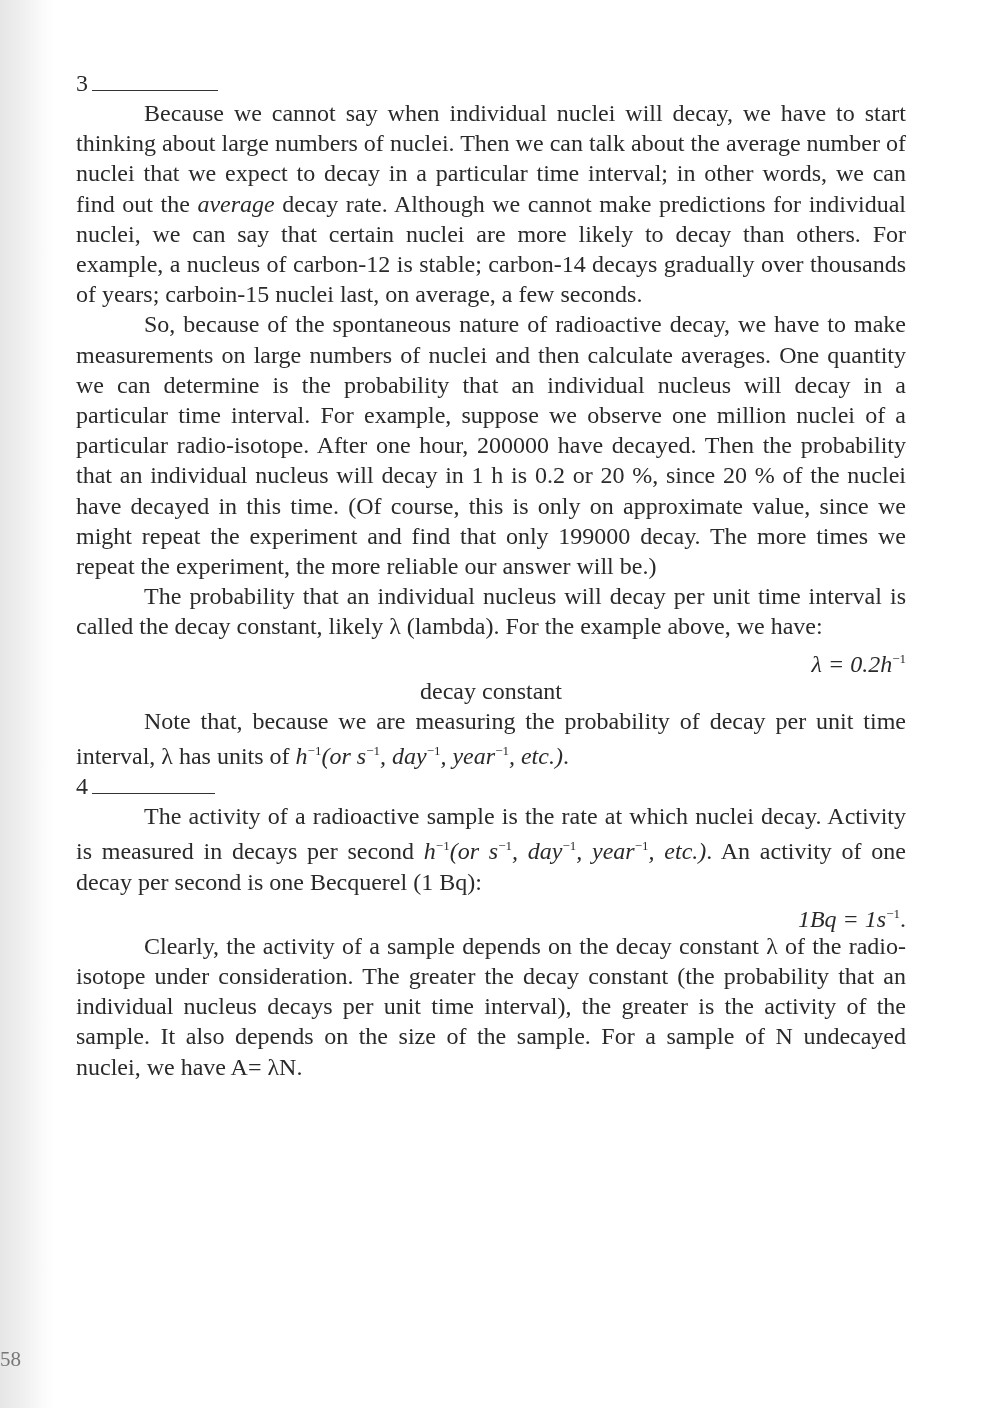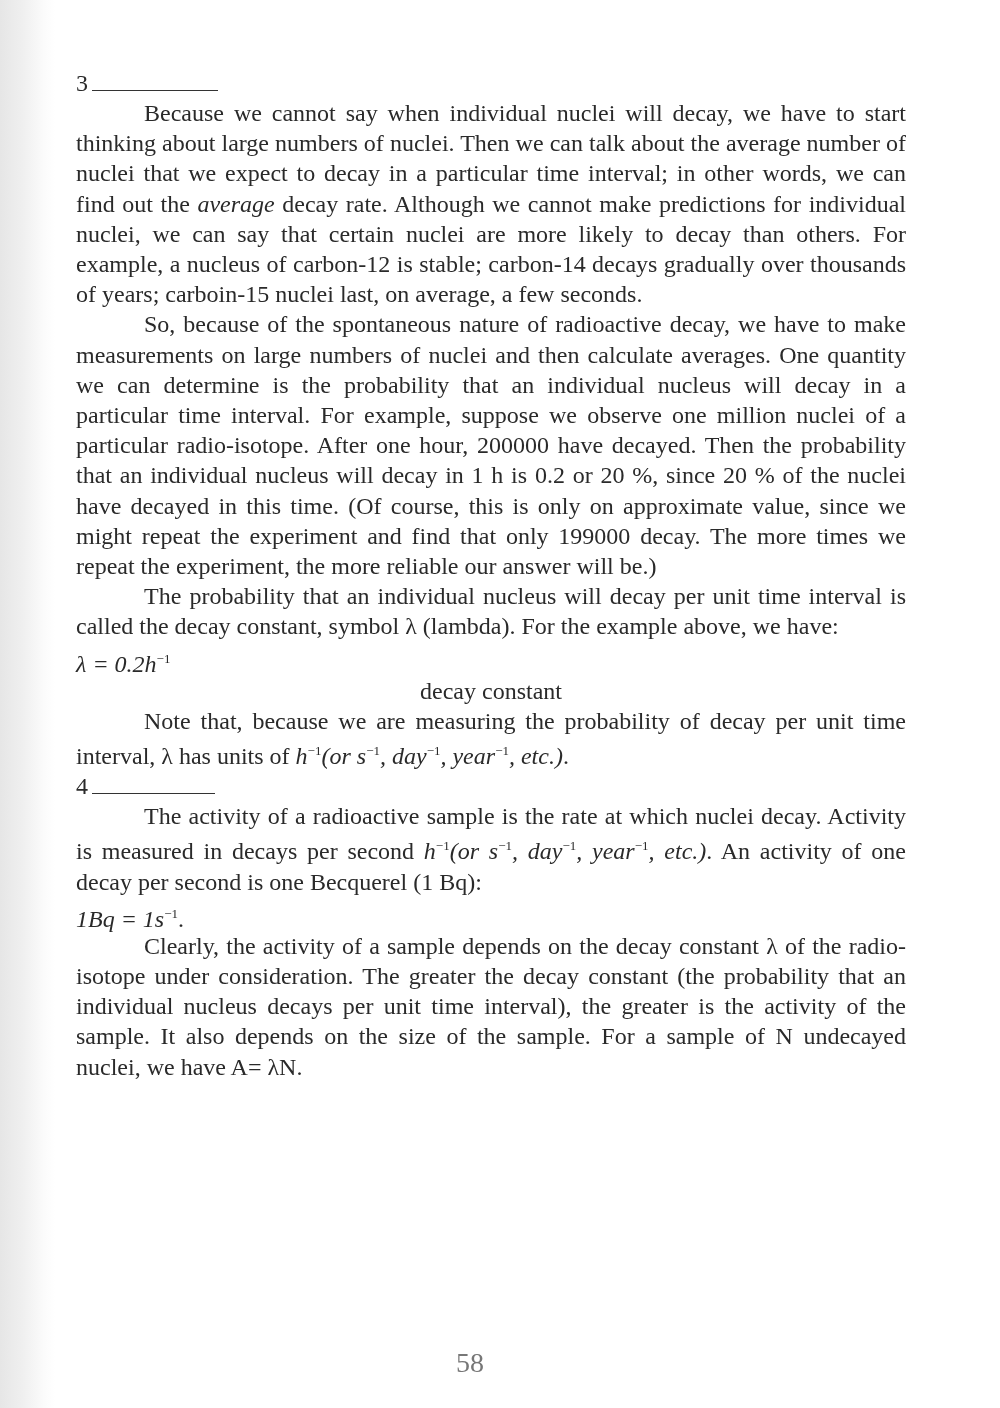--- a/index.html
+++ b/index.html
@@ -48,60 +48,60 @@
     .section-num .blank {
       display: inline-block;
       border-bottom: 1.5px solid #333;
       height: 22px;
       margin-left: 2px;
     }
     .blank-3 { width: 126px; }
     .blank-4 { width: 123px; }
     .formula {
       margin: 0;
-      text-align: left;
+      text-align: right;
       font-style: italic;
       height: 34px;
       line-height: 34px;
     }
     .formula sup, .units sup {
       font-size: 13px;
       vertical-align: 9px;
       font-style: normal;
     }
     .units { font-style: italic; font-family: Liberation Serif, serif; }
     .caption { margin: 0; text-align: center; }
     .page-number {
       position: absolute;
       top: 1347px;
       left: 0;
       width: 940px;
-      text-align: center;
-      font-size: 28px;
+      text-align: left;
+      font-size: 21px;
       color: #777;
     }
   </style>
 </head>
 <body>
 
 <div class="left-shade"></div>
 
 <div class="page">
 
 
   <div class="section-num">
     <span class="num">3</span>
     <span class="blank blank-3"></span>
   </div>
 
   <p class="para indent"><span>Because we cannot say when individual nuclei will decay, we have to start thinking about large numbers of nuclei. Then we can talk about the average number of nuclei that we expect to decay in a particular time interval; in other words, we can find out the </span><em>average</em><span> decay rate. Although we cannot make predictions for individual nuclei, we can say that certain nuclei are more likely to decay than others. For example, a nucleus of carbon-12 is stable; carbon-14 decays gradually over thousands of years; carboin-15 nuclei last, on average, a few seconds.</span></p>
 
   <p class="para indent">So, because of the spontaneous nature of radioactive decay, we have to make measurements on large numbers of nuclei and then calculate averages. One quantity we can determine is the probability that an individual nucleus will decay in a particular time interval. For example, suppose we observe one million nuclei of a particular radio-isotope. After one hour, 200000 have decayed. Then the probability that an individual nucleus will decay in 1 h is 0.2 or 20 %, since 20 % of the nuclei have decayed in this time. (Of course, this is only on approximate value, since we might repeat the experiment and find that only 199000 decay. The more times we repeat the experiment, the more reliable our answer will be.)</p>
 
-  <p class="para indent">The probability that an individual nucleus will decay per unit time interval is called the decay constant, symbol λ (lambda). For the example above, we have:</p>
+  <p class="para indent">The probability that an individual nucleus will decay per unit time interval is called the decay constant, likely λ (lambda). For the example above, we have:</p>
 
   <p class="formula"><span>λ = 0.2h</span><sup>−1</sup></p>
 
   <p class="caption">decay constant</p>
 
   <p class="para indent"><span>Note that, because we are measuring the probability of decay per unit time interval, λ has units of </span><span class="units"><span>h</span><sup>−1</sup><span>(or s</span><sup>−1</sup><span>, day</span><sup>−1</sup><span>, year</span><sup>−1</sup><span>, etc.)</span></span><span>.</span></p>
 
   <div class="section-num">
     <span class="num">4</span>
     <span class="blank blank-4"></span>

